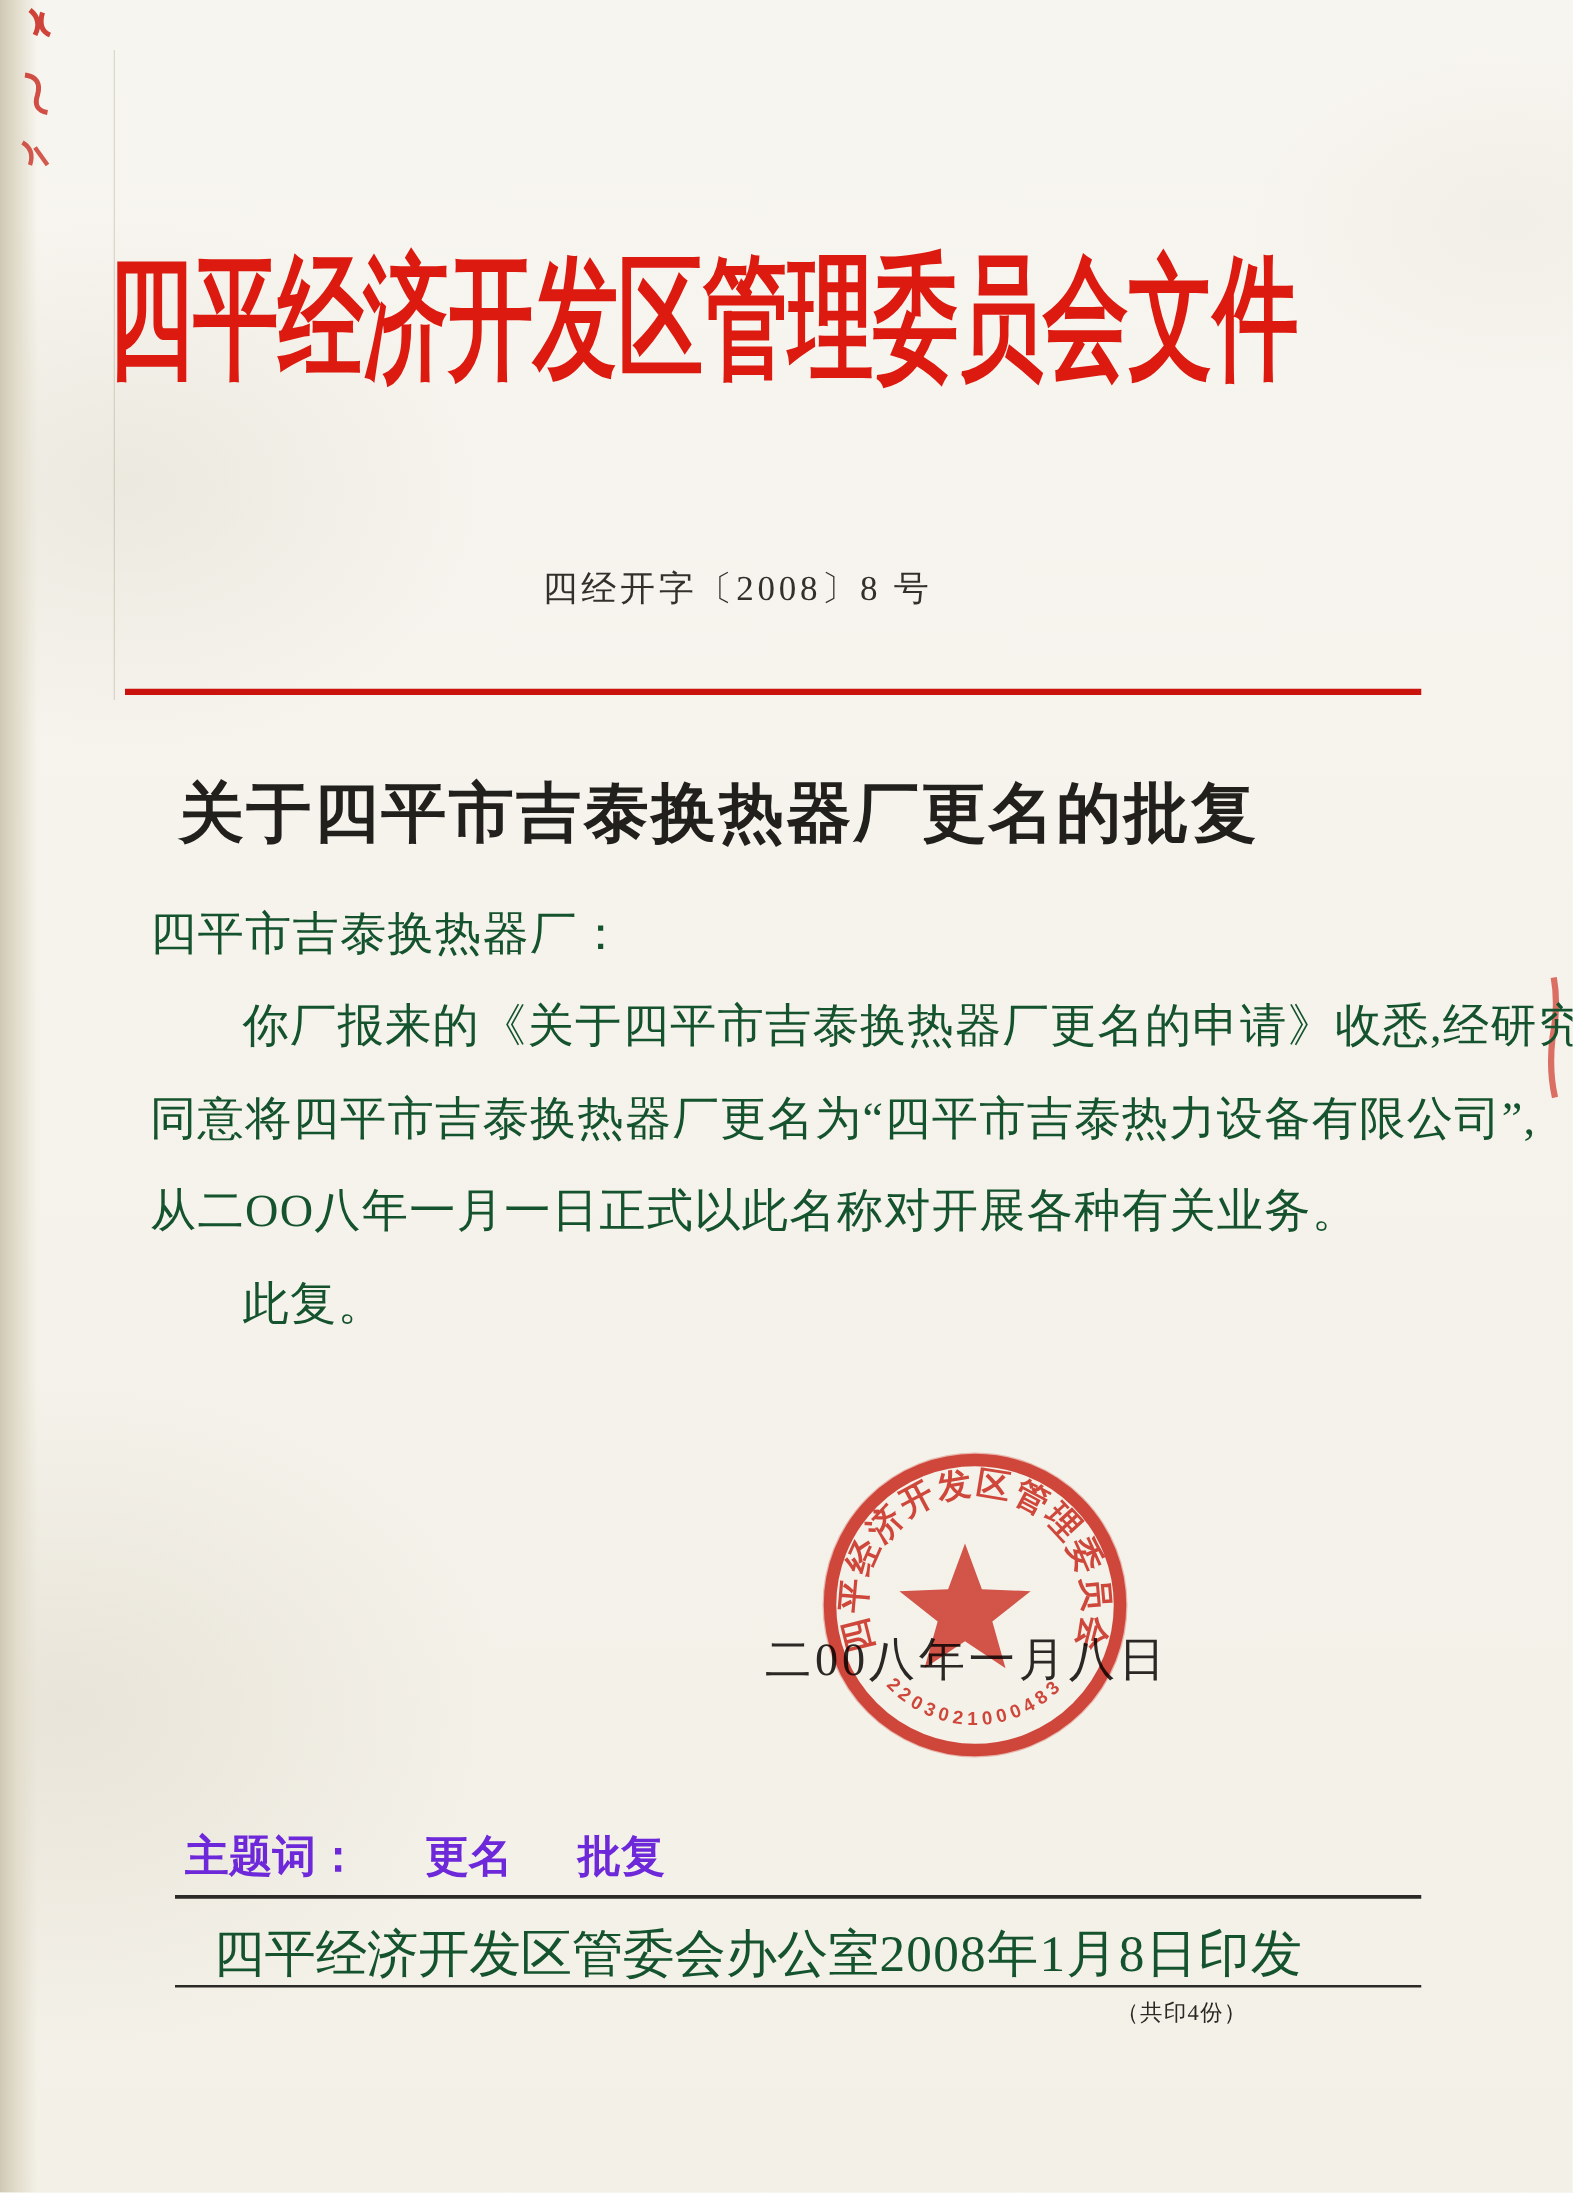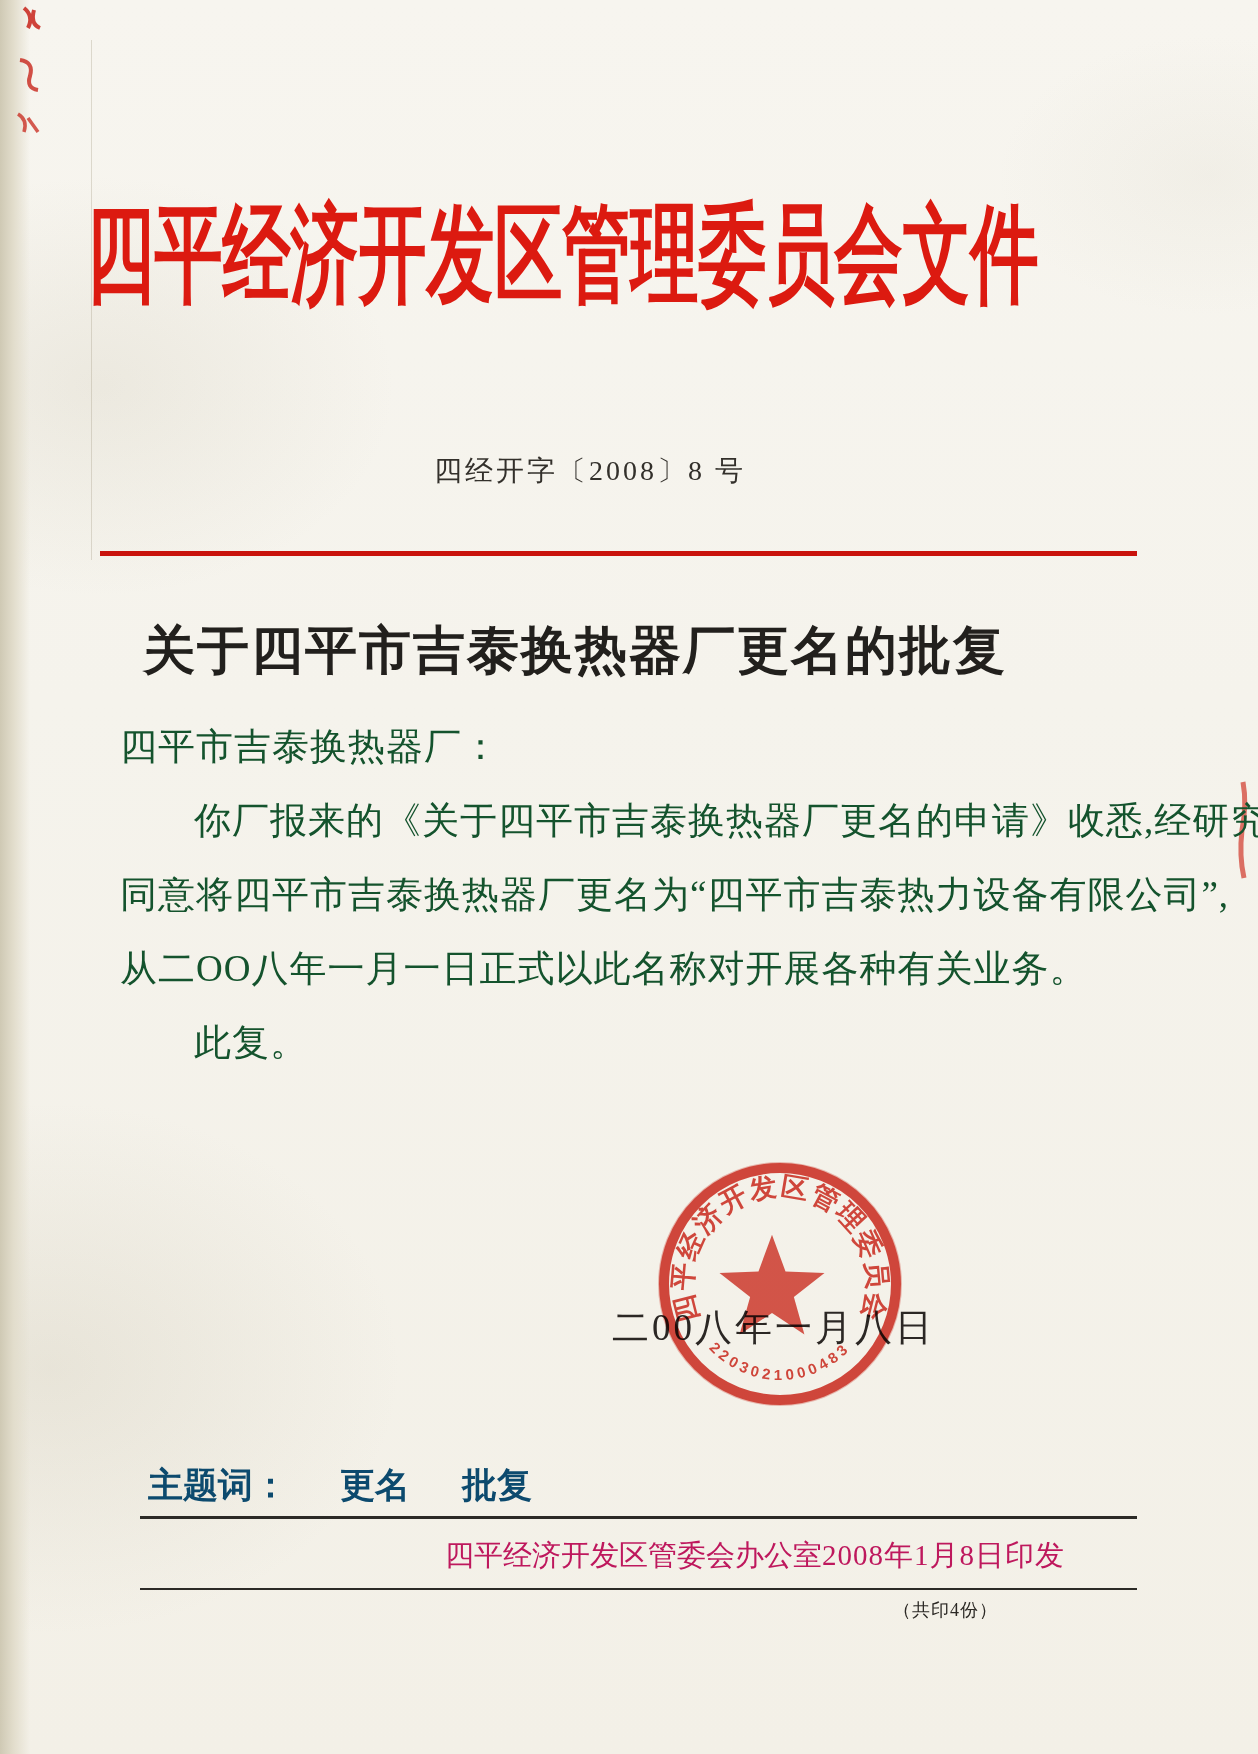--- a/index.html
+++ b/index.html
@@ -64,31 +64,31 @@
     font-size:37px;color:#2b2724;letter-spacing:3px;z-index:2;
   }
   .seal{
     position:absolute;left:648px;top:1152px;width:264px;height:264px;
     z-index:3;mix-blend-mode:multiply;opacity:.88;
   }
 
   .subject-row{
     position:absolute;left:148px;top:1462px;display:flex;align-items:baseline;
     font-family:Liberation Serif, serif;font-weight:bold;
-    font-size:35px;color:#0c4a6e;text-align:right;
+    font-size:35px;color:#6d28d9;text-align:right;
   }
   .subject-row .kw{ margin-left:52px; }
   .black-rule-1{
     position:absolute;left:140px;top:1516px;width:997px;height:3px;
     background:#2c2a26;border:0;margin:0;
   }
   .footer-row{
     position:absolute;left:148px;top:1536px;width:989px;
-    display:flex;justify-content:flex-end;
-    font-size:29px;color:#be185d;
+    display:flex;justify-content:center;
+    font-size:41px;color:#14532d;
   }
   .footer-row .print-date{ margin-right:72px; letter-spacing:1px; }
   .black-rule-2{
     position:absolute;left:140px;top:1588px;width:997px;height:2px;
     background:#2c2a26;border:0;margin:0;
   }
   .copies{
     position:absolute;left:893px;top:1598px;width:200px;
     font-size:18px;color:#2b2824;letter-spacing:1px;
   }

